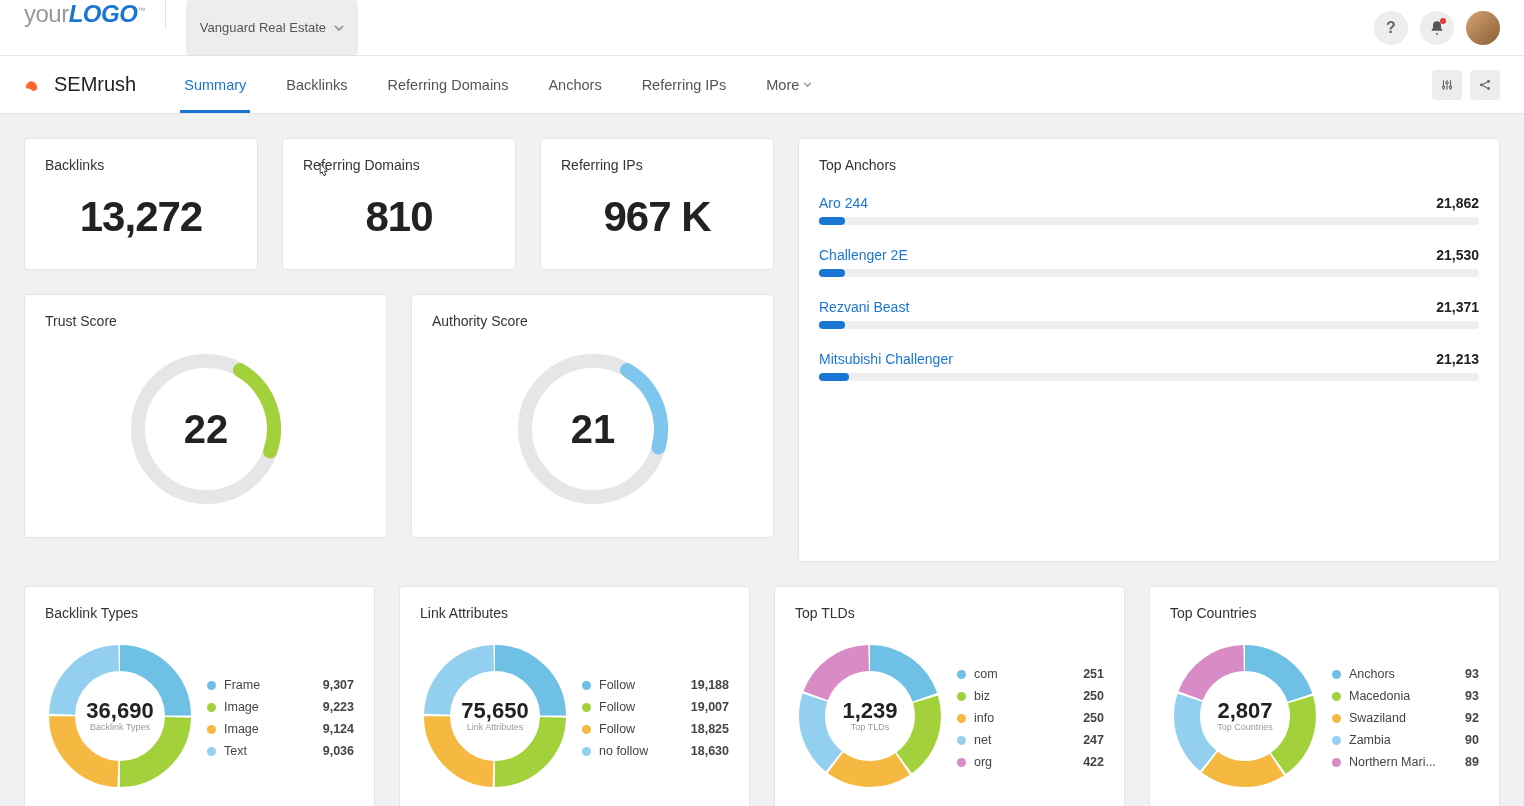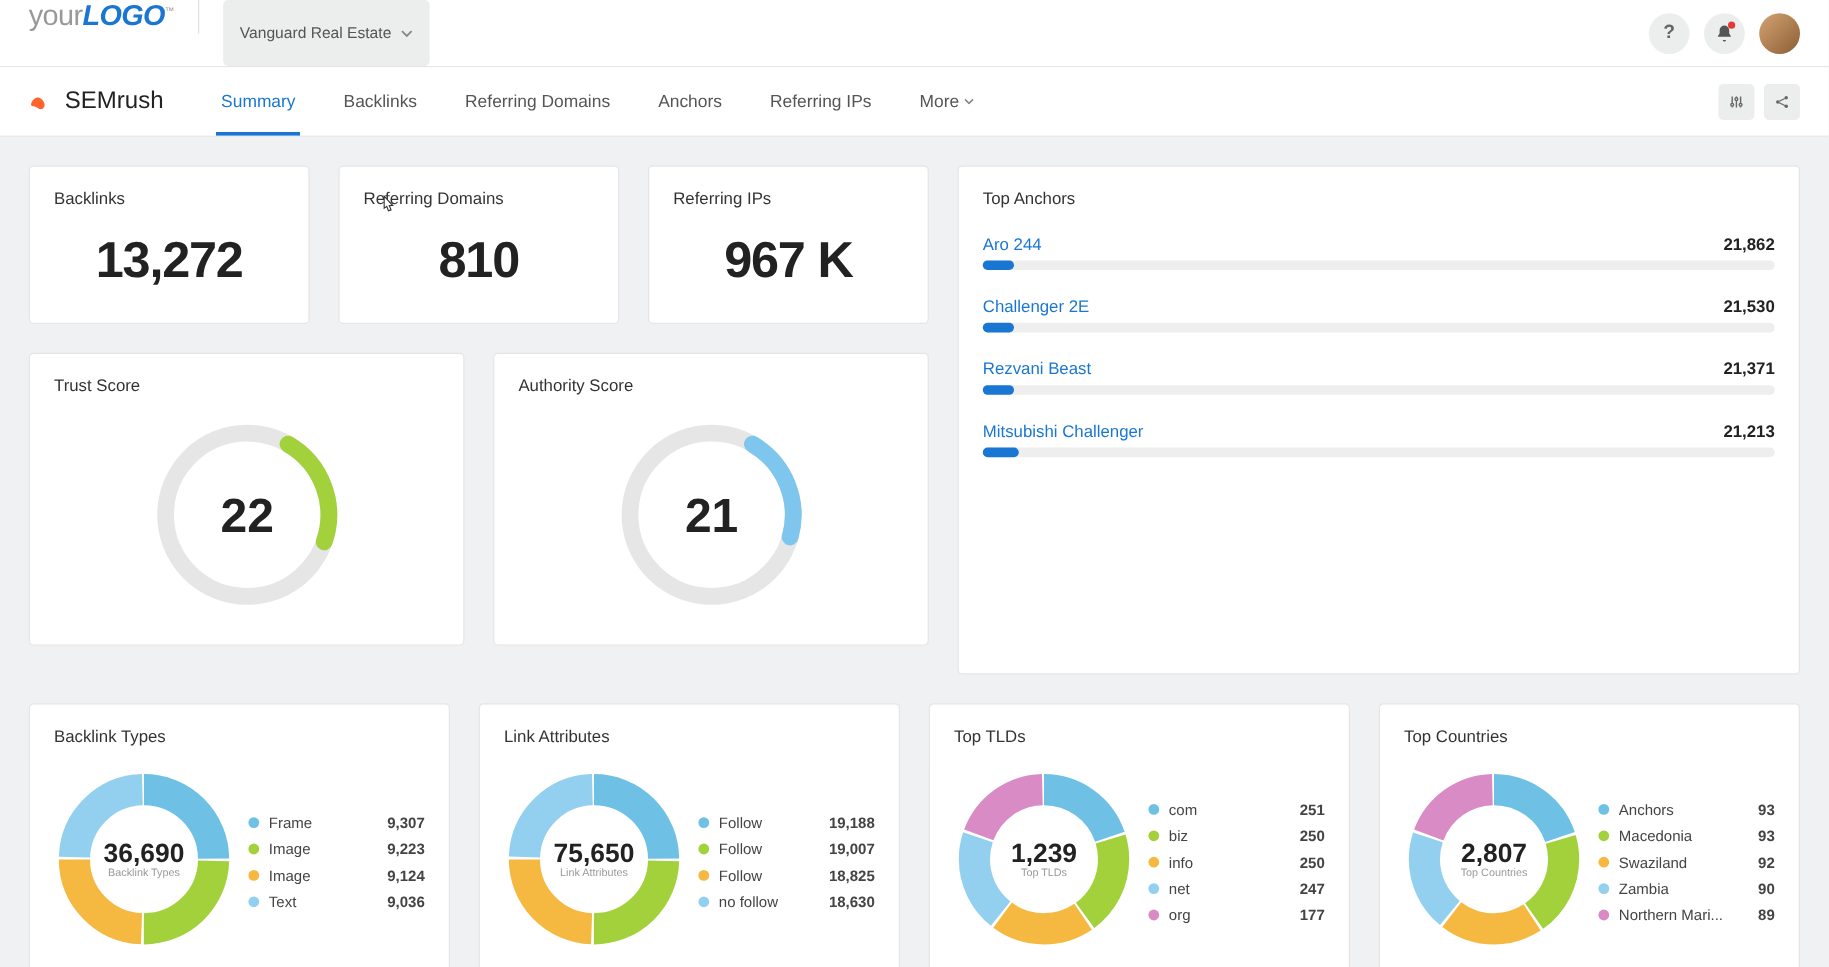--- a/index.html
+++ b/index.html
@@ -313,21 +313,21 @@
               <span class="legend-val">250</span>
             </div>
             <div class="legend-row">
               <span class="legend-dot" style="background:#93d0f0"></span>
               <span class="legend-label">net</span>
               <span class="legend-val">247</span>
             </div>
             <div class="legend-row">
               <span class="legend-dot" style="background:#d98bc5"></span>
               <span class="legend-label">org</span>
-              <span class="legend-val">177</span>
+              <span class="legend-val">422</span>
             </div>
           </div>
         </div>
     </div>
     <div class="card donut-card">
       <div class="card-title">Top Countries</div>
       <div class="donut-body">
           <div id="donut-co"><svg width="150" height="150" viewBox="0 0 150 150">
               <circle cx="75" cy="75" r="58" fill="none" stroke="#6ec1e4" stroke-width="26" stroke-dasharray="72.16083489480677 364.424747816416" stroke-dashoffset="0" transform="rotate(-90 75 75)"></circle>
               <circle cx="75" cy="75" r="58" fill="none" stroke="#a3d13b" stroke-width="26" stroke-dasharray="72.16083489480677 364.424747816416" stroke-dashoffset="-74.16083489480677" transform="rotate(-90 75 75)"></circle>

